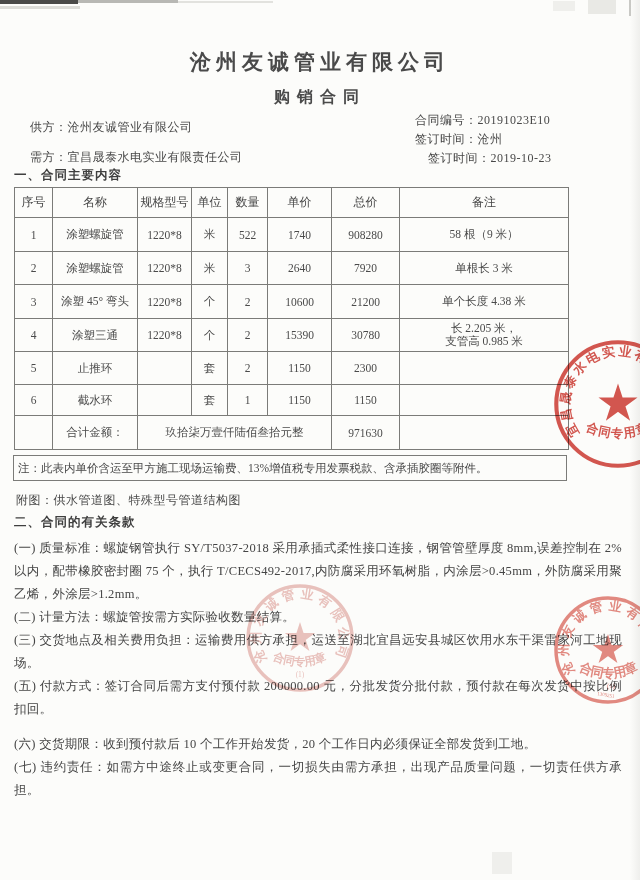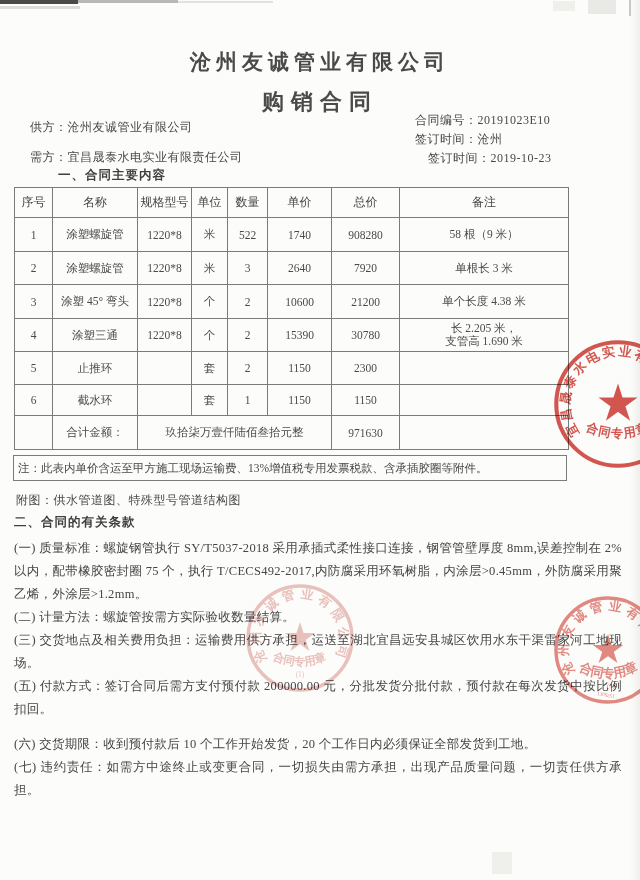--- a/index.html
+++ b/index.html
@@ -4,21 +4,21 @@
 <style>
   html,body{margin:0;padding:0;background:#e8e8e6;}
   .page{
     position:relative;width:640px;height:880px;margin:0 auto;
     background:#fcfcfa;overflow:hidden;
     font-family:"Liberation Serif","DejaVu Serif",serif;
     color:#3c3c3c;
   }
   .abs{position:absolute;}
   .company-title{top:48px;left:0;width:100%;text-align:center;font-size:21px;letter-spacing:5px;font-weight:600;color:#4a4a4a;}
-  .doc-title{top:87px;left:0;width:100%;text-align:center;font-size:22px;letter-spacing:7px;font-weight:600;color:#4a4a4a;}
+  .doc-title{top:87px;left:0;width:100%;text-align:center;font-size:16px;letter-spacing:7px;font-weight:600;color:#4a4a4a;}
   .party{font-size:12px;color:#474747;letter-spacing:0.5px;}
   .meta{font-size:12px;color:#474747;letter-spacing:0.5px;}
   .sec-title{font-size:12.5px;color:#3f3f3f;font-weight:600;letter-spacing:1px;}
   table.goods{
     position:absolute;left:14px;top:187px;width:554px;
     border-collapse:collapse;table-layout:fixed;
     font-size:11.5px;color:#4a4a4a;
   }
   table.goods th,table.goods td{
     border:1px solid #7b7b78;text-align:center;vertical-align:middle;
@@ -57,21 +57,21 @@
   <div class="abs" style="left:492px;top:852px;width:20px;height:22px;background:#efefec;"></div>
 
   <div class="abs company-title">沧州友诚管业有限公司</div>
   <div class="abs doc-title">购销合同</div>
 
   <div class="abs party" style="left:30px;top:119px;">供方：沧州友诚管业有限公司</div>
   <div class="abs party" style="left:30px;top:149px;">需方：宜昌晟泰水电实业有限责任公司</div>
   <div class="abs meta" style="left:415px;top:112px;">合同编号：20191023E10</div>
   <div class="abs meta" style="left:415px;top:131px;">签订时间：沧州</div>
   <div class="abs meta" style="left:415px;top:150px;margin-left:13px;">签订时间：2019-10-23</div>
-  <div class="abs sec-title" style="left:14px;top:167px;margin-left:44px;">一、合同主要内容</div>
+  <div class="abs sec-title" style="left:14px;top:167px;">一、合同主要内容</div>
 
   <table class="goods">
     <colgroup>
       <col style="width:38px">
         <col style="width:85px">
         <col style="width:54px">
         <col style="width:36px">
       <col style="width:40px">
         <col style="width:64px">
         <col style="width:68px">
@@ -121,21 +121,21 @@
     <tr style="height:33px;">
       <td>4</td>
       <td>涂塑三通</td>
       <td>1220*8</td>
       <td>个</td>
       <td>2</td>
       <td>15390</td>
       <td>30780</td>
       <td>
         <span class="remark-line">长 2.205 米，</span>
-        <span class="remark-line">支管高 1.690 米</span>
+        <span class="remark-line">支管高 0.985 米</span>
       </td>
     </tr>
     <tr style="height:33px;">
       <td>5</td>
       <td>止推环</td>
       <td></td>
       <td>套</td>
       <td>2</td>
       <td>1150</td>
       <td>2300</td>

